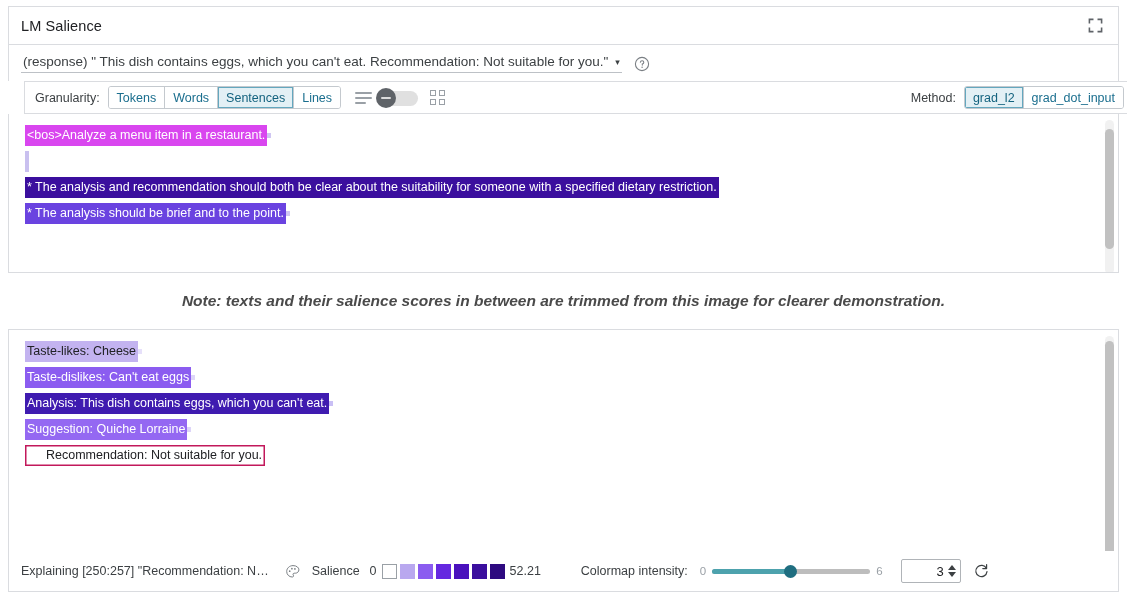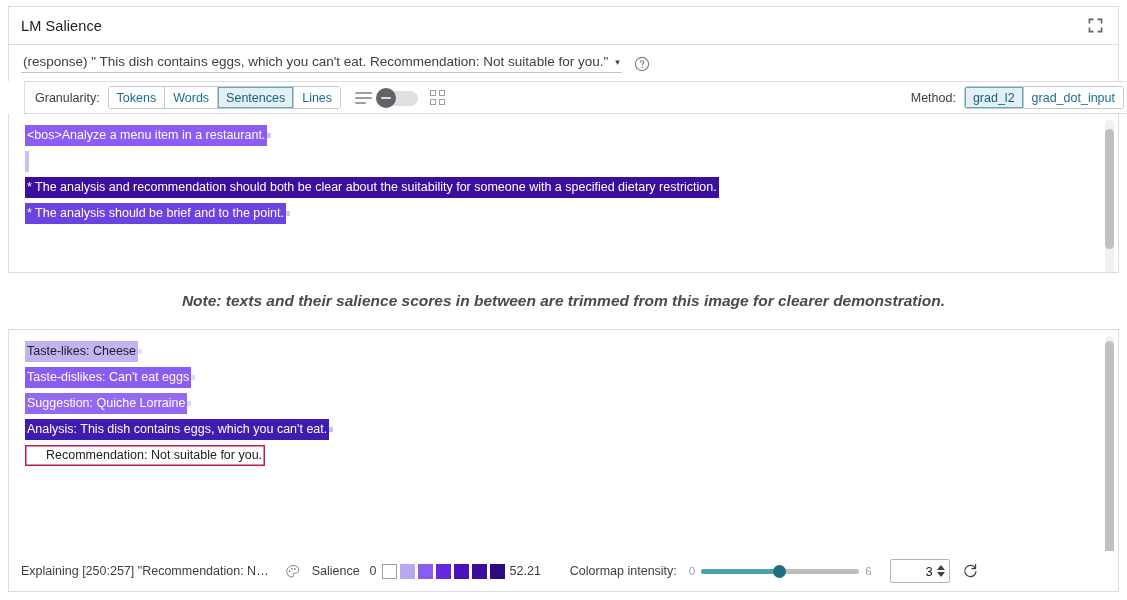--- a/index.html
+++ b/index.html
@@ -345,21 +345,21 @@
     width: 15px;
     height: 15px;
     box-sizing: border-box;
     cursor: pointer;
   }
   .legend .sw.first { border: 1px solid #9aa0a6; }
 
   .cmap-label {
     font-size: 12.5px;
     color: #3c4043;
-    margin-left: 24px;
+    margin-left: 35px;
     white-space: nowrap;
   }
   .slider-wrap {
     display: flex;
     align-items: center;
     margin-left: 12px;
   }
   .slider-min, .slider-max {
     font-size: 11.5px;
     color: #9aa0a6;
@@ -506,21 +506,21 @@
     <div class="segmented">
       <div class="seg-btn selected">grad_l2</div>
       <div class="seg-btn">grad_dot_input</div>
     </div>
   </div>
 
   <div class="text-panel" id="prompt-panel">
     <div class="panel-inner">
 
       <div class="line">
-        <span class="chip" style="background:#8b5cf6;color:#ffffff">&lt;bos&gt;Analyze a menu item in a restaurant.</span>
+        <span class="chip" style="background:#d946ef;color:#ffffff">&lt;bos&gt;Analyze a menu item in a restaurant.</span>
         <span class="chip sep" style="background:#cfc6f2"></span>
       </div>
 
       <div class="line">
         <span class="chip sep" style="background:#c9c0ef;height:16px"></span>
       </div>
 
       <div class="line">
         <span class="chip" style="background:#3b0f9e;color:#ffffff">* The analysis and recommendation should both be clear about the suitability for someone with a specified dietary restriction.</span>
       </div>
@@ -545,27 +545,27 @@
         <span class="chip" style="background:#c3b3f0;color:#202124">Taste-likes: Cheese</span>
         <span class="chip sep" style="background:#e6e0fa"></span>
       </div>
 
       <div class="line">
         <span class="chip" style="background:#8b5cf0;color:#ffffff">Taste-dislikes: Can't eat eggs</span>
         <span class="chip sep" style="background:#ddd5f8"></span>
       </div>
 
       <div class="line">
+        <span class="chip" style="background:#3f1bb0;color:#ffffff">Analysis: This dish contains eggs, which you can't eat.</span>
+        <span class="chip sep" style="background:#c9bff5"></span>
+      </div>
+
+      <div class="line">
         <span class="chip" style="background:#9468f2;color:#ffffff">Suggestion: Quiche Lorraine</span>
         <span class="chip sep" style="background:#ddd5f8"></span>
-      </div>
-
-      <div class="line">
-        <span class="chip" style="background:#3f1bb0;color:#ffffff">Analysis: This dish contains eggs, which you can't eat.</span>
-        <span class="chip sep" style="background:#c9bff5"></span>
       </div>
 
       <div class="line">
         <span class="chip outlined">Recommendation: Not suitable for you.</span>
       </div>
 
       <div class="vscroll">
         <div class="thumb" style="top:2%;height:96%"></div>
       </div>
     </div>

